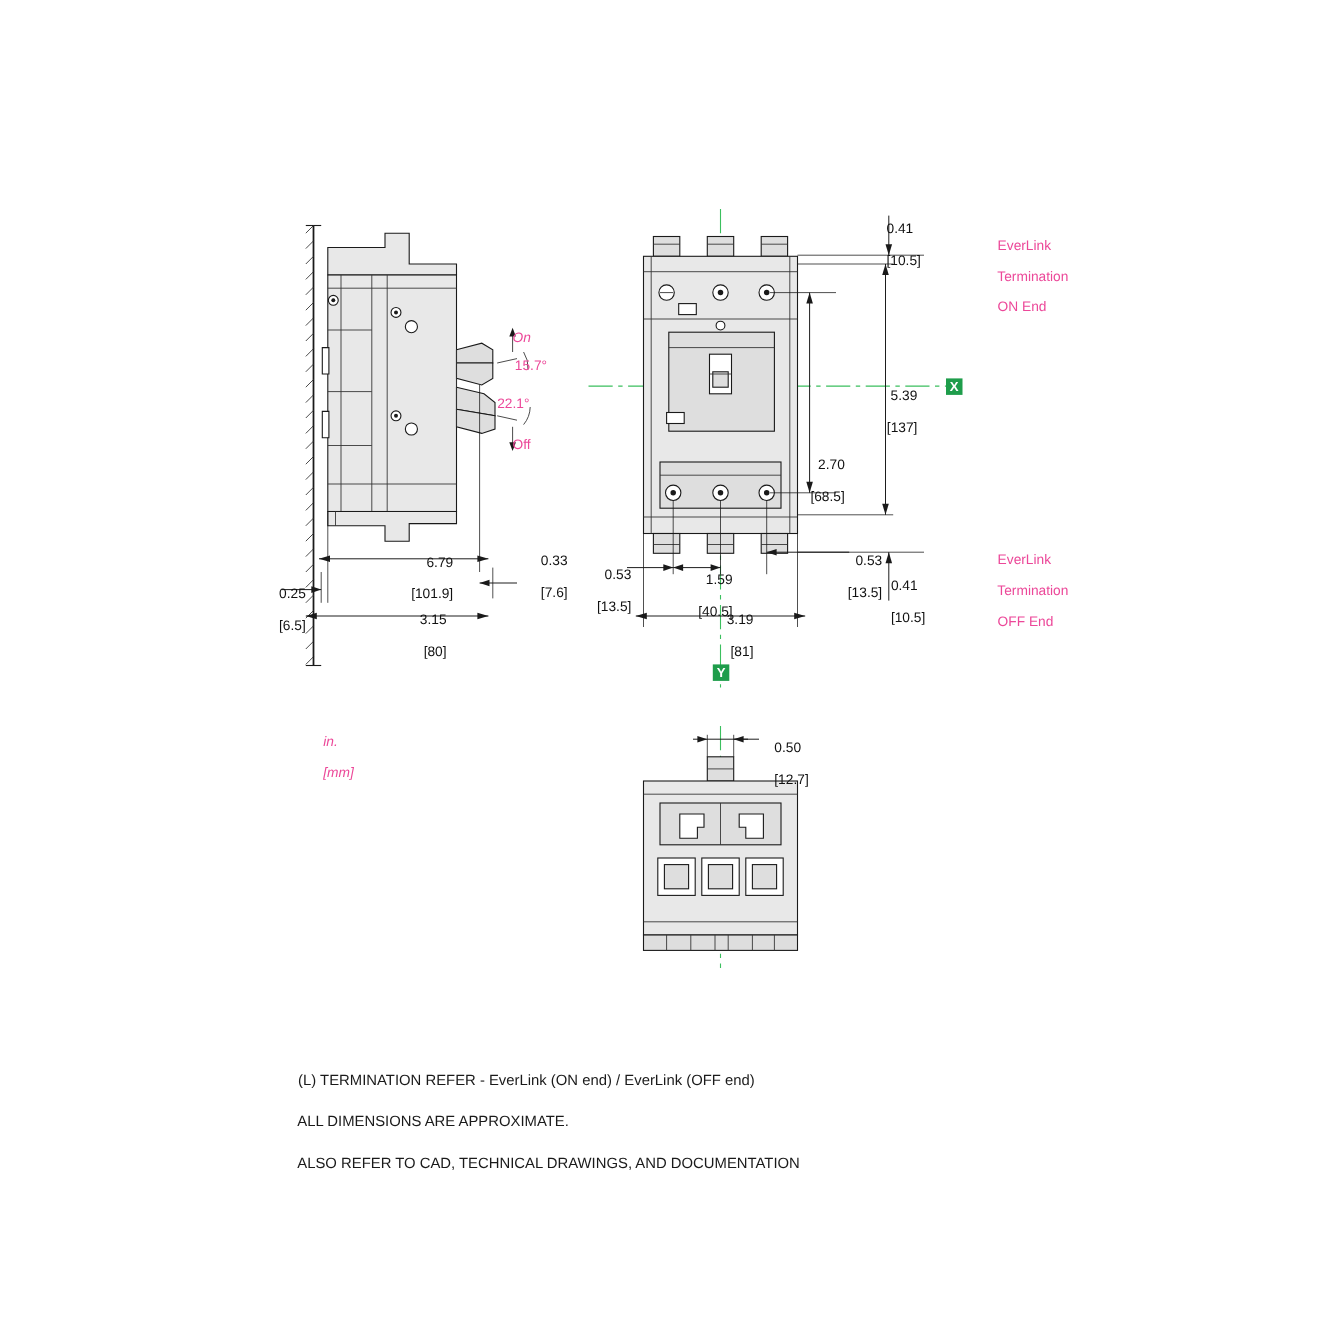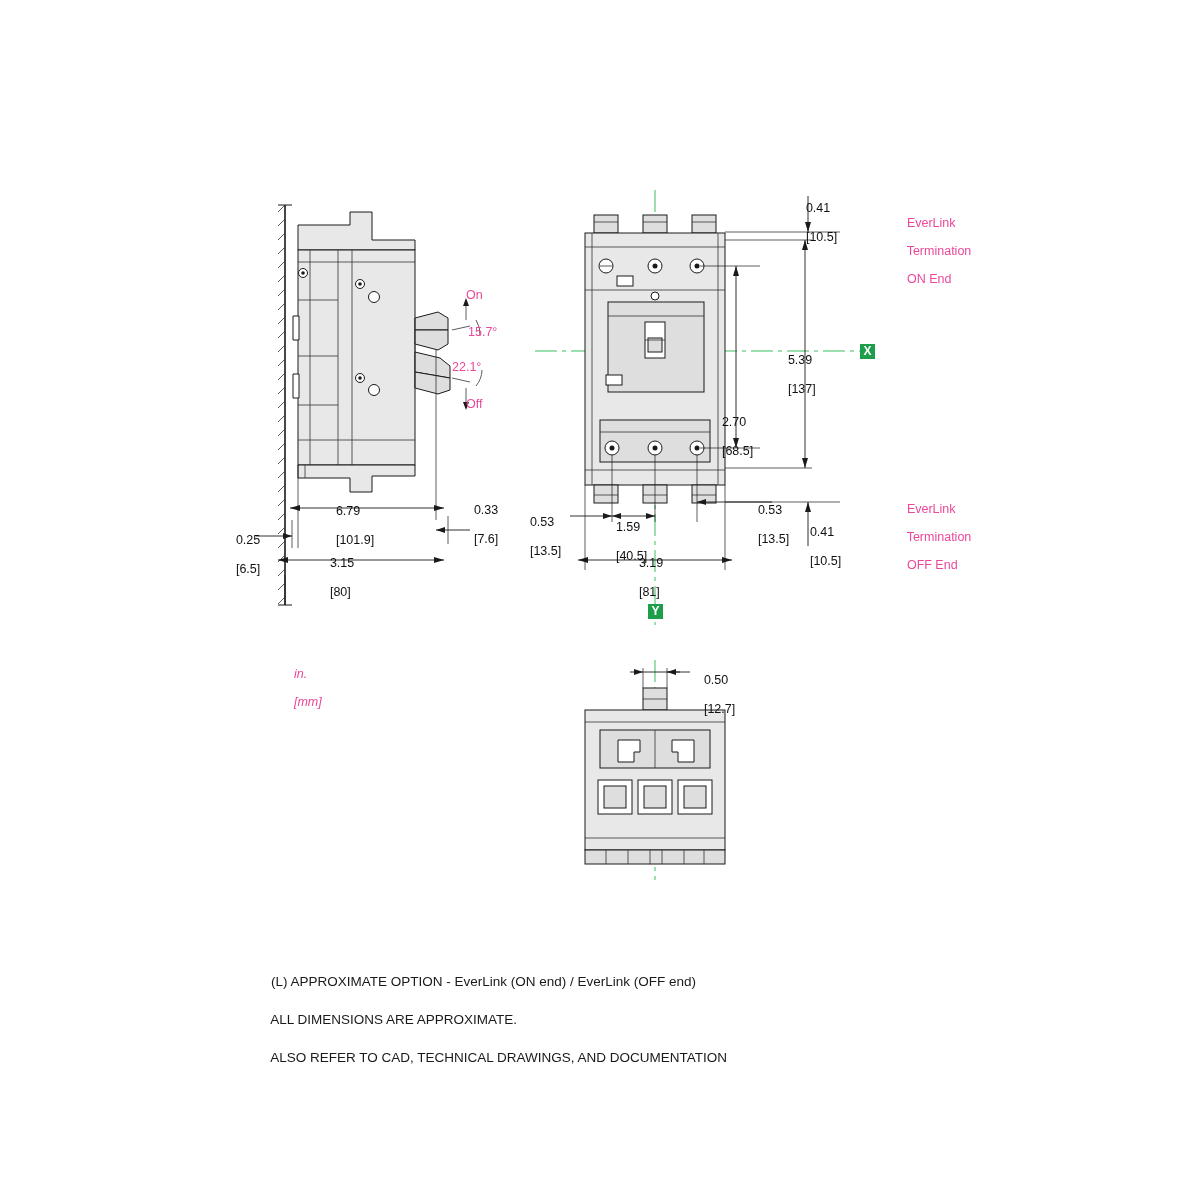--- a/index.html
+++ b/index.html
@@ -24,21 +24,21 @@
     font-size: 12.5px;
     line-height: 14px;
     color: #ec4899;
     white-space: pre;
   }
   .dim {
     position: absolute;
     font-size: 12.5px;
     line-height: 14.5px;
     white-space: pre;
-    text-align: left;
+    text-align: right;
     color: #111111;
   }
   .notes {
     position: absolute;
     font-size: 13.5px;
     line-height: 19px;
     color: #1a1a1a;
     white-space: pre;
   }
   .green-box {
@@ -274,21 +274,21 @@
 
       <path class="ext" d="M643 688 L643 668"></path>
       <path class="ext" d="M667 688 L667 668"></path>
       <path class="dimline" d="M630 672 L680 672"></path>
       <path d="M643 672 L634 669 L634 675 Z" fill="#1a1a1a"></path>
       <path d="M667 672 L676 669 L676 675 Z" fill="#1a1a1a"></path>
       <path class="dimline" d="M667 672 L690 672"></path>
     </g>
   </svg>
 
-  <div class="lbl" style="left:466px; top:288px;">On</div>
+  <div class="lbl" style="left:466px; top:300px;font-style:italic;">On</div>
   <div class="lbl" style="left:466px; top:397px;">Off</div>
   <div class="lbl" style="left:452px; top:325px;margin-left:16px;">15.7°</div>
   <div class="lbl" style="left:452px; top:360px;">22.1°</div>
 
   <div class="dim" style="left:322px; top:489px; width:90px;">
     <span>6.79</span><br>
     <span>[101.9]</span>
   </div>
 
   <div class="dim" style="left:316px; top:541px; width:90px;">
@@ -365,18 +365,18 @@
 
   <div class="green-box" style="left:860px; top:344px;">X</div>
   <div class="green-box" style="left:648px; top:604px;">Y</div>
 
   <div class="dim" style="left:690px; top:658px; width:70px; text-align:left;">
     <span>0.50</span><br>
     <span>[12.7]</span>
   </div>
 
   <div class="notes" style="left:256px; top:953px;">
-    <span>(L) APPROXIMATE OPTION - EverLink (ON end) / EverLink (OFF end)</span><br>
+    <span>(L) TERMINATION REFER - EverLink (ON end) / EverLink (OFF end)</span><br>
     <span>ALL DIMENSIONS ARE APPROXIMATE.</span><br>
     <span>ALSO REFER TO CAD, TECHNICAL DRAWINGS, AND DOCUMENTATION</span>
   </div>
 
 </div>
 
 </body></html>

